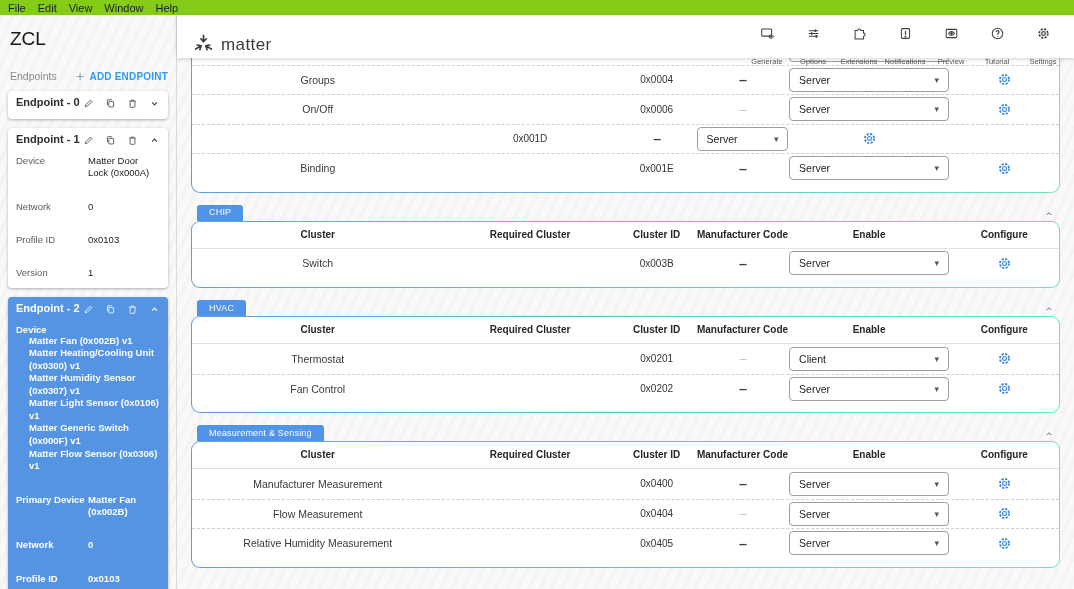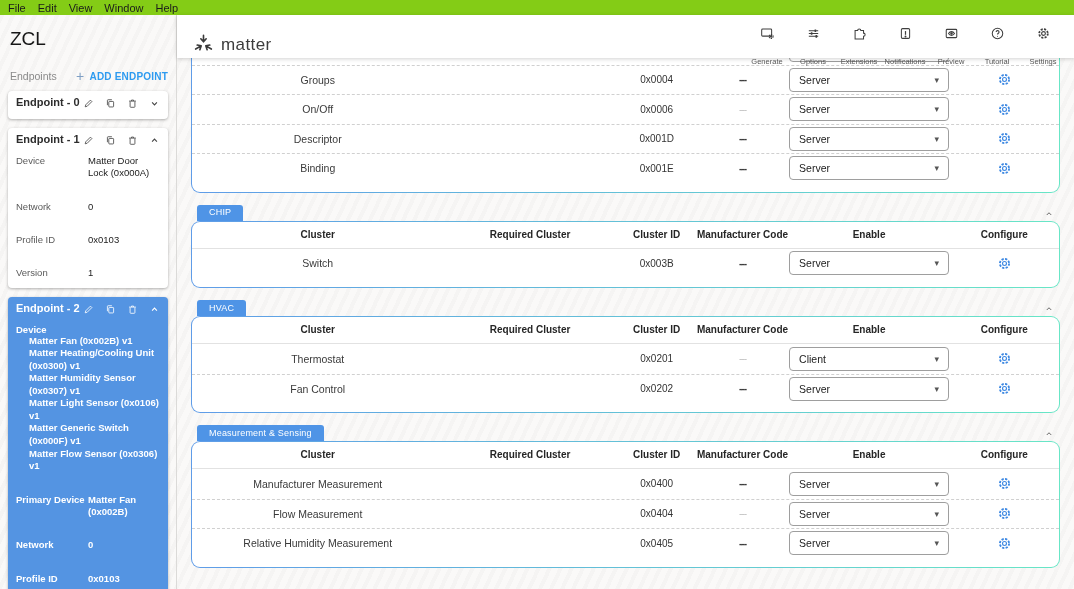--- a/index.html
+++ b/index.html
@@ -379,21 +379,20 @@
     <span class="cell c-cfg">
       <span class="gear">
                       <svg viewBox="0 0 16 16" fill="none" stroke="#3b87e2" stroke-width="1.2">
                         <circle cx="8" cy="8" r="2.1"></circle>
                         <circle cx="8" cy="8" r="4.9" stroke-width="2" stroke-dasharray="2.4 1.45"></circle>
                       </svg>
                     </span>
     </span>
   </div>
                 <div class="row">
-    <span class="cell c-cluster">Descriptor</span>
     <span class="cell c-req"></span>
     <span class="cell c-id">0x001D</span>
     <span class="cell c-mfg">---</span>
     <span class="cell c-enable">
       <span class="select">
         <span class="sel-label">Server</span>
         <span class="sel-arrow">▾</span>
       </span>
     </span>
     <span class="cell c-cfg">

